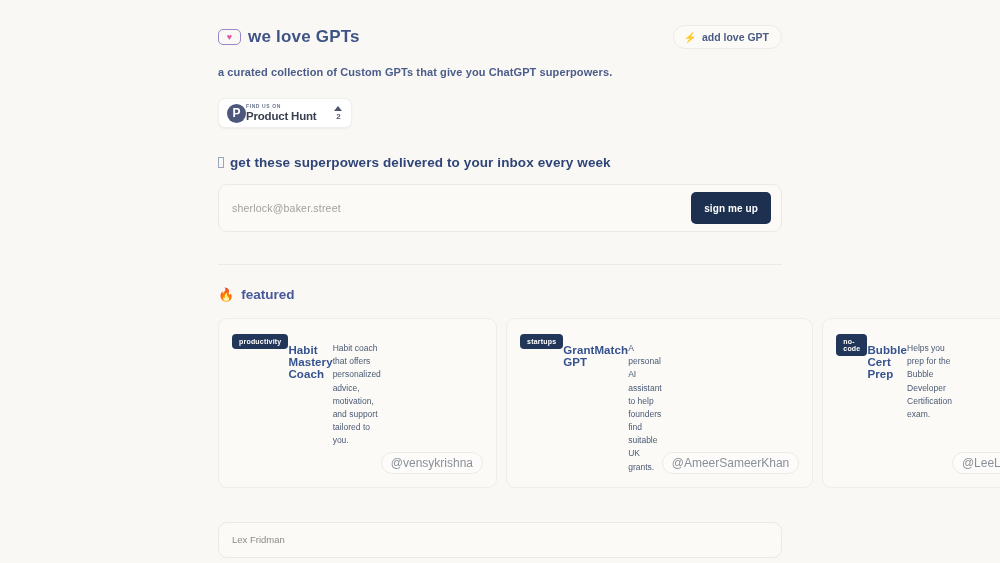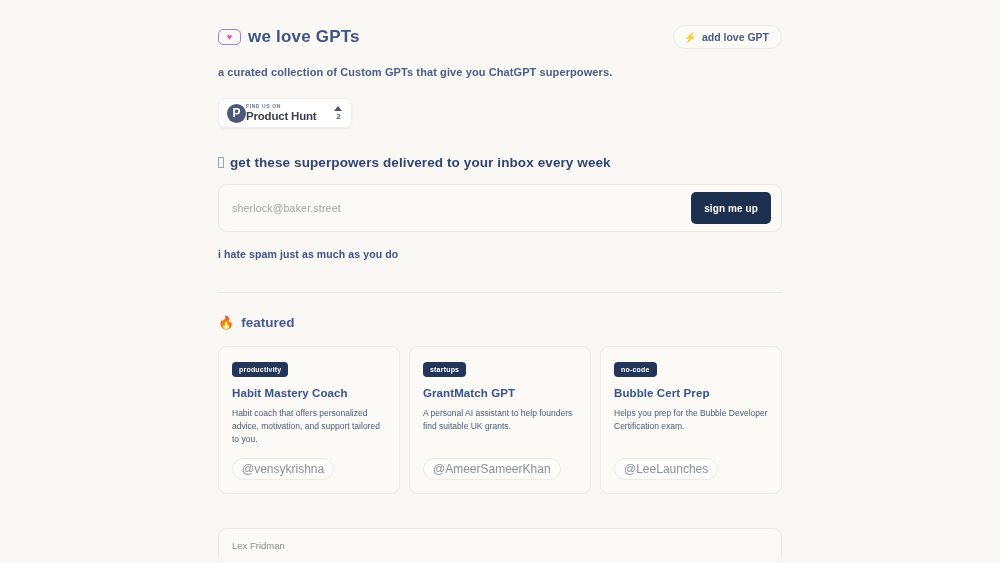--- a/index.html
+++ b/index.html
@@ -236,21 +236,21 @@
     gap: 9px;
   }
 
   .card {
     background: #fbfaf7;
     border: 1px solid #efede7;
     border-radius: 9px;
     padding: 15px 13px 13px 13px;
     min-height: 116px;
     display: flex;
-    flex-direction: column;
+    flex-direction: row;
     cursor: pointer;
   }
 
   .card-badge {
     align-self: flex-start;
     background: #22365a;
     color: #ffffff;
     border-radius: 4px;
     font-size: 7px;
     font-weight: 600;
@@ -348,21 +348,20 @@
     <div class="nl-heading">
       <span class="tofu"></span>
       <span>get these superpowers delivered to your inbox every week</span>
     </div>
 
     <div class="nl-box">
       <input class="nl-input" type="text" placeholder="sherlock@baker.street" style="">
       <button class="nl-btn">sign me up</button>
     </div>
 
-    <div class="nl-note">i hate spam just as much as you do</div>
 
     <hr class="divider">
 
     
     <div class="featured-head">
       <span class="fire">🔥</span>
       <span>featured</span>
     </div>
 
     <div class="card-grid">

